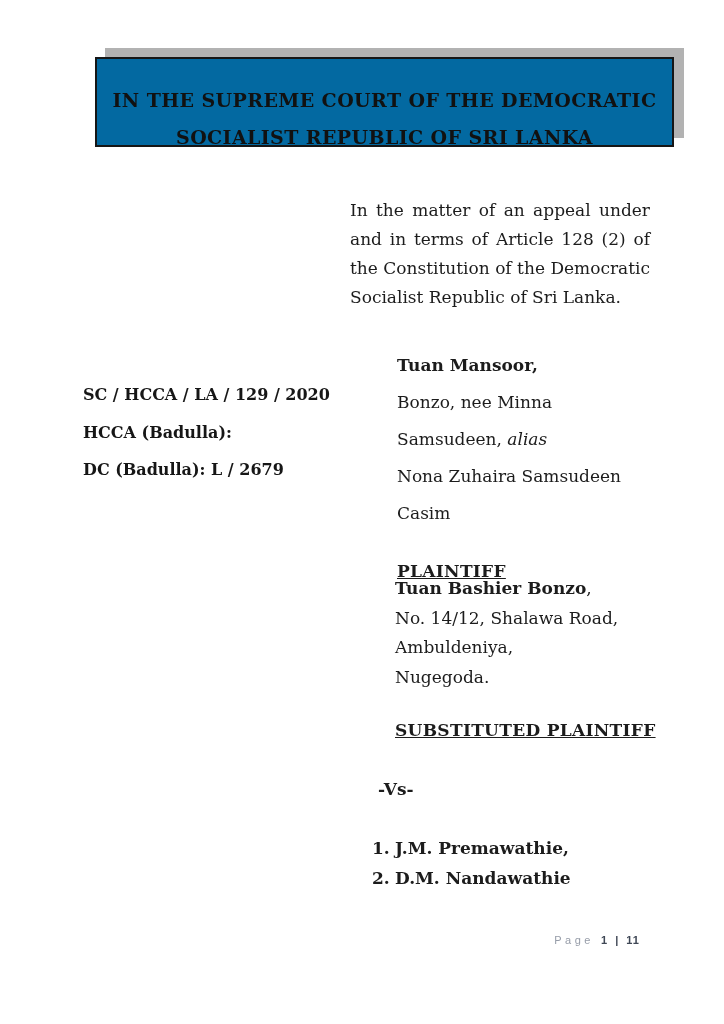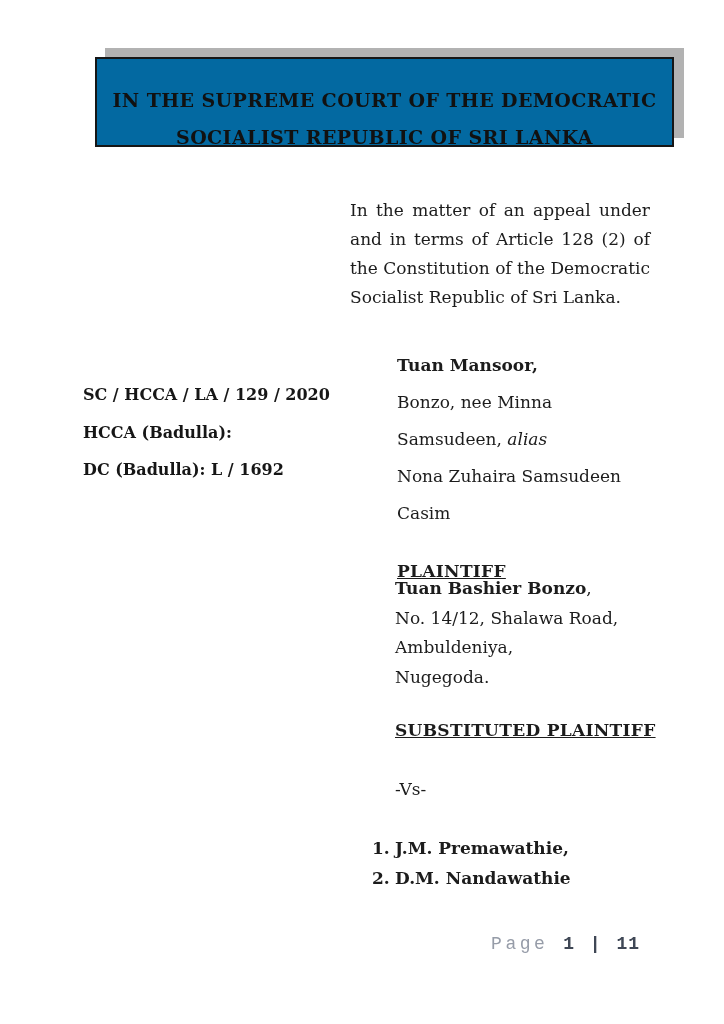--- a/index.html
+++ b/index.html
@@ -84,24 +84,24 @@
     font-weight: bold;
     text-decoration: underline;
     letter-spacing: 0.3px;
     white-space: nowrap;
   }
   .plaintiff-block .designation { margin-top: 21px; }
   .subst-block .designation { margin-top: 24px; }
 
   .versus {
     position: absolute;
-    left: 395px;
+    left: 378px;
     top: 779px;
     font-size: 17px;
-    font-weight: normal;
+    font-weight: bold;
     color: #1c1c1c;
   }
 
   
   .defendants {
     position: absolute;
     left: 372px;
     top: 833px;
     width: 300px;
     font-size: 17px;
@@ -113,22 +113,22 @@
   .def-name { font-weight: bold; }
   .def-address sup { font-size: 11px; line-height: 0; }
 
   
   .footer {
     position: absolute;
     left: 0;
     right: 84px;
     top: 934px;
     text-align: right;
-    font-family: Liberation Mono, monospace;
-    font-size: 18px;
+    font-family: Liberation Sans, sans-serif;
+    font-size: 11px;
     white-space: nowrap;
   }
   .footer .pg-label {
     color: #969ca8;
     letter-spacing: 3.5px;
     margin-right: 4px;
   }
   .footer .pg-num,
   .footer .pg-sep,
   .footer .pg-total {
@@ -146,21 +146,21 @@
   <div class="title-box">
     <div class="title-line">IN THE SUPREME COURT OF THE DEMOCRATIC</div>
     <div class="title-line">SOCIALIST REPUBLIC OF SRI LANKA</div>
   </div>
 
   <p class="matter-para">In the matter of an appeal under and in terms of Article 128 (2) of the Constitution of the Democratic Socialist Republic of Sri Lanka.</p>
 
   <div class="case-numbers">
     <div>SC / HCCA / LA / 129 / 2020</div>
     <div>HCCA (Badulla):</div>
-    <div>DC (Badulla): L / 1692</div>
+    <div>DC (Badulla): L / 2679</div>
   </div>
 
   <div class="plaintiff-block party-col-text">
     <div class="bold-name">Tuan Mansoor,</div>
     <div>Bonzo, nee Minna</div>
     <div><span>Samsudeen, </span><span class="italic-word">alias</span></div>
     <div>Nona Zuhaira Samsudeen Casim</div>
     <div class="designation">PLAINTIFF</div>
   </div>
 

